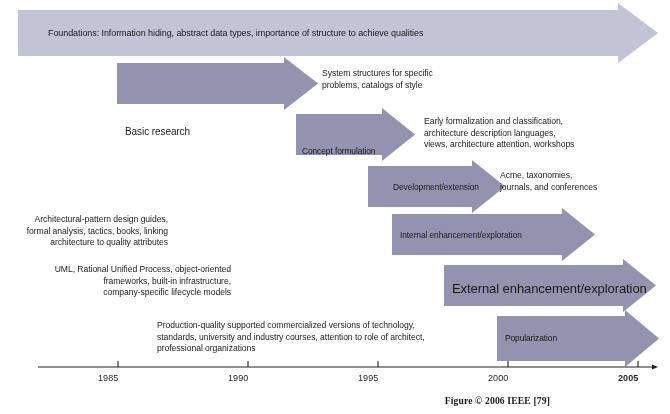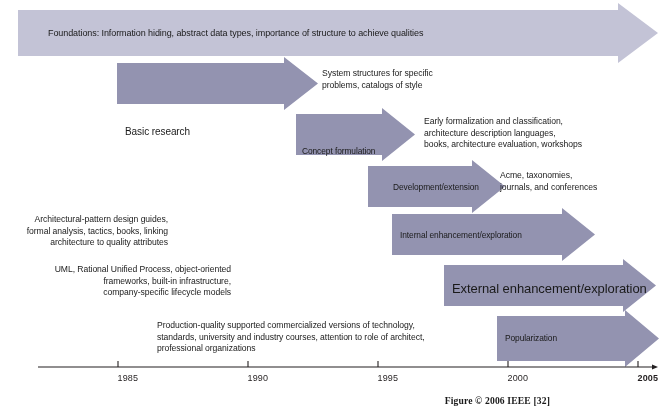--- a/index.html
+++ b/index.html
@@ -54,21 +54,21 @@
   .annot.right { text-align: right; }
   .annot.left  { text-align: left; }
   .annot div { white-space: nowrap; }
 
   
   .axis-label {
     position: absolute;
     font-family: "Liberation Sans", sans-serif;
     font-size: 9px;
     color: #231f20;
-    text-align: right;
+    text-align: left;
     width: 40px;
     letter-spacing: 0.1px;
   }
 
   
   .credit {
     position: absolute;
     right: 12px;
     bottom: 8px;
     font-family: "Liberation Serif", serif;
@@ -114,21 +114,21 @@
       <div class="arrow-label" style="left: 505px; top: 333px; font-size: 8.4px;">Popularization</div>
     </div>
   <div id="annotations">
       <div class="annot left" style="top: 68px; left: 322px;">
         <div>System structures for specific</div>
         <div>problems, catalogs of style</div>
       </div>
       <div class="annot left" style="top: 116px; left: 424px;">
         <div>Early formalization and classification,</div>
         <div>architecture description languages,</div>
-        <div>books, architecture evaluation, workshops</div>
+        <div>views, architecture attention, workshops</div>
       </div>
       <div class="annot left" style="top: 170px; left: 500px;">
         <div>Acme, taxonomies,</div>
         <div>journals, and conferences</div>
       </div>
       <div class="annot right" style="top: 214px; left: -4px; width: 172px;">
         <div>Architectural-pattern design guides,</div>
         <div>formal analysis, tactics, books, linking</div>
         <div>architecture to quality attributes</div>
       </div>
@@ -144,14 +144,14 @@
       </div>
     </div>
   <div id="axis-labels">
       <div class="axis-label" style="left: 98px; top: 373px;">1985</div>
       <div class="axis-label" style="left: 228px; top: 373px;">1990</div>
       <div class="axis-label" style="left: 358px; top: 373px;">1995</div>
       <div class="axis-label" style="left: 488px; top: 373px;">2000</div>
       <div class="axis-label" style="left: 618px; top: 373px; font-weight: bold;">2005</div>
     </div>
 
-  <div class="credit">Figure © 2006 IEEE [32]</div>
+  <div class="credit">Figure © 2006 IEEE [79]</div>
 </div>
 
 </body></html>

